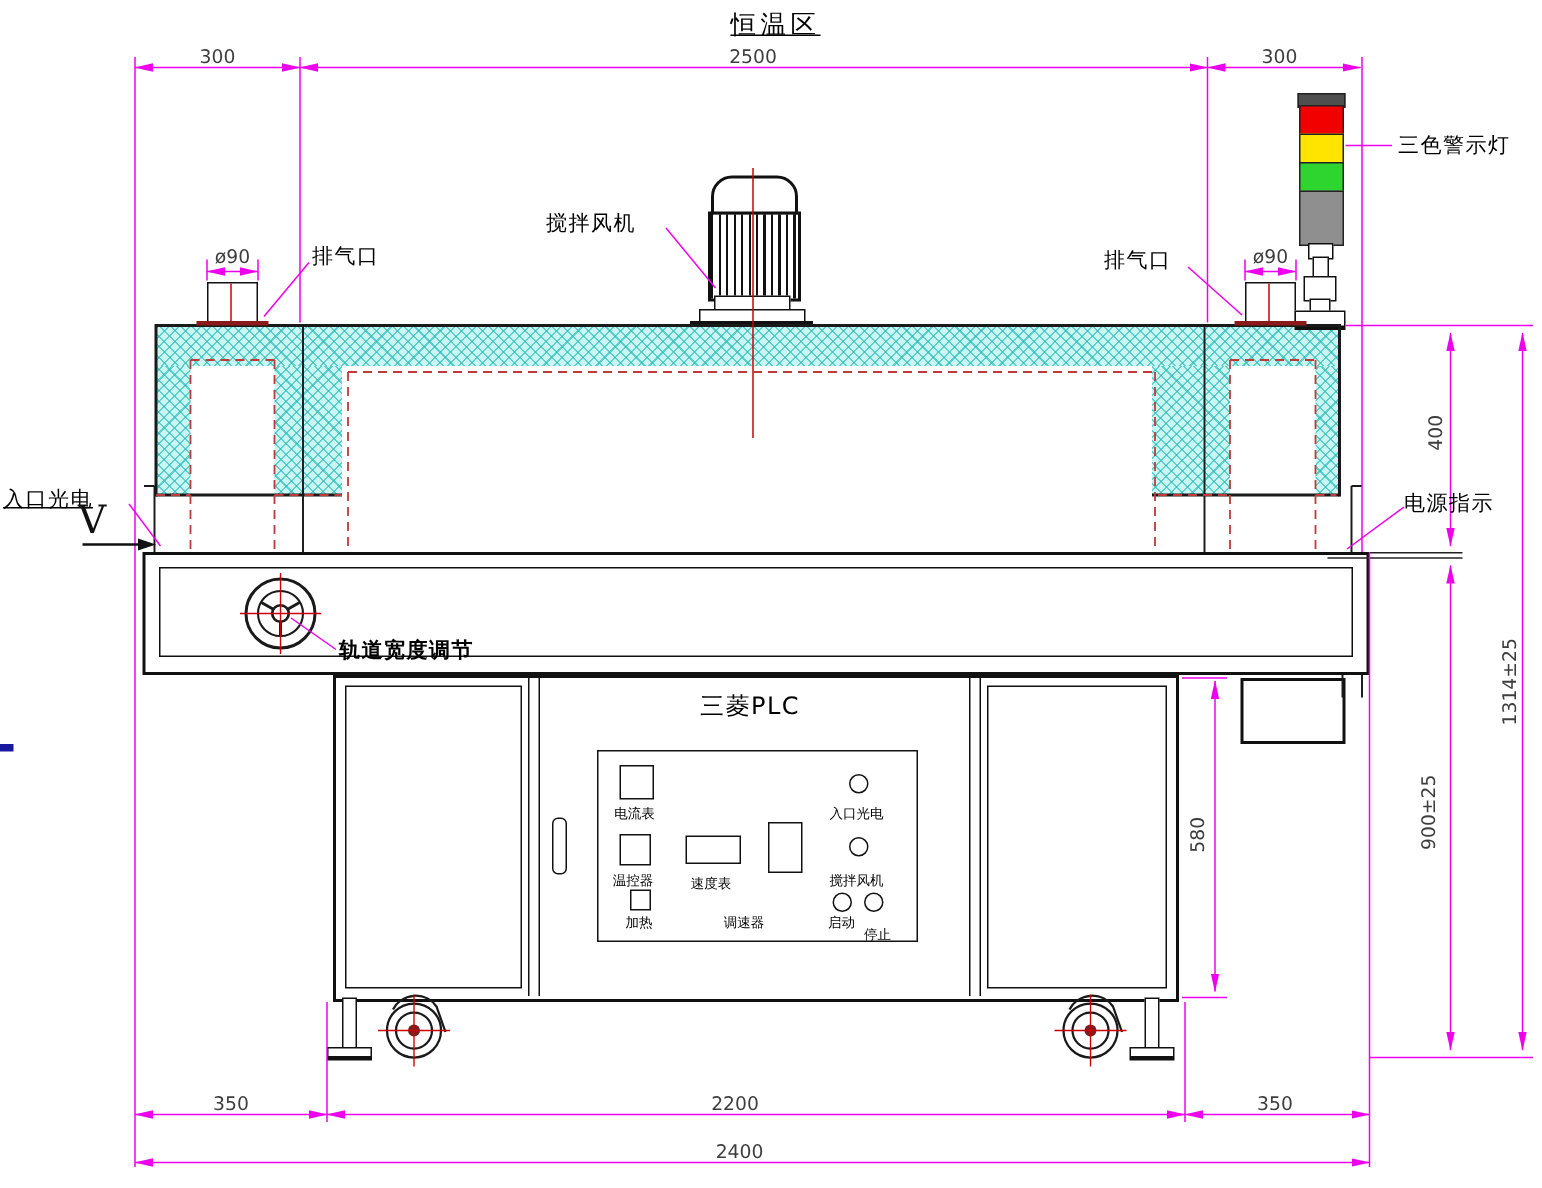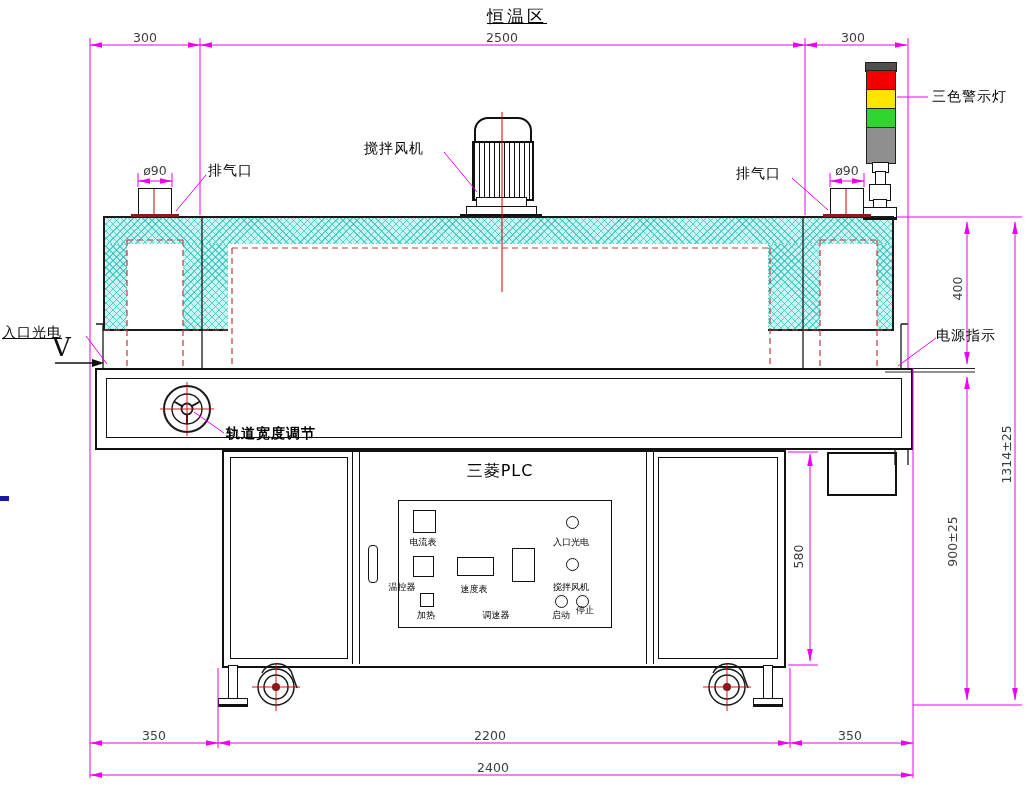--- a/index.html
+++ b/index.html
@@ -235,21 +235,21 @@
   <div class="abs dim vdim" style="left:973px;top:447px;width:66px;">1314±25</div>
   <div class="abs dim vdim" style="left:768px;top:549px;width:60px;">580</div>
 
   <div class="abs dim" style="left:124px;top:728px;width:60px;">350</div>
   <div class="abs dim" style="left:460px;top:728px;width:60px;">2200</div>
   <div class="abs dim" style="left:820px;top:728px;width:60px;">350</div>
   <div class="abs dim" style="left:463px;top:760px;width:60px;">2400</div>
 
   <div class="abs panel-lbl" style="left:401px;top:536px;width:44px;">电流表</div>
   <div class="abs panel-lbl" style="left:545px;top:536px;width:52px;">入口光电</div>
-  <div class="abs panel-lbl" style="left:380px;top:581px;width:44px;">温控器</div>
+  <div class="abs panel-lbl" style="left:400px;top:581px;width:44px;">温控器</div>
   <div class="abs panel-lbl" style="left:545px;top:581px;width:52px;">搅拌风机</div>
   <div class="abs panel-lbl" style="left:406px;top:609px;width:40px;">加热</div>
   <div class="abs panel-lbl" style="left:452px;top:583px;width:44px;">速度表</div>
   <div class="abs panel-lbl" style="left:474px;top:609px;width:44px;">调速器</div>
   <div class="abs panel-lbl" style="left:547px;top:609px;width:28px;">启动</div>
-  <div class="abs panel-lbl" style="left:571px;top:604px;width:28px;">停止</div>
+  <div class="abs panel-lbl" style="left:571px;top:617px;width:28px;">停止</div>
 
 </div>
 
 </body></html>

